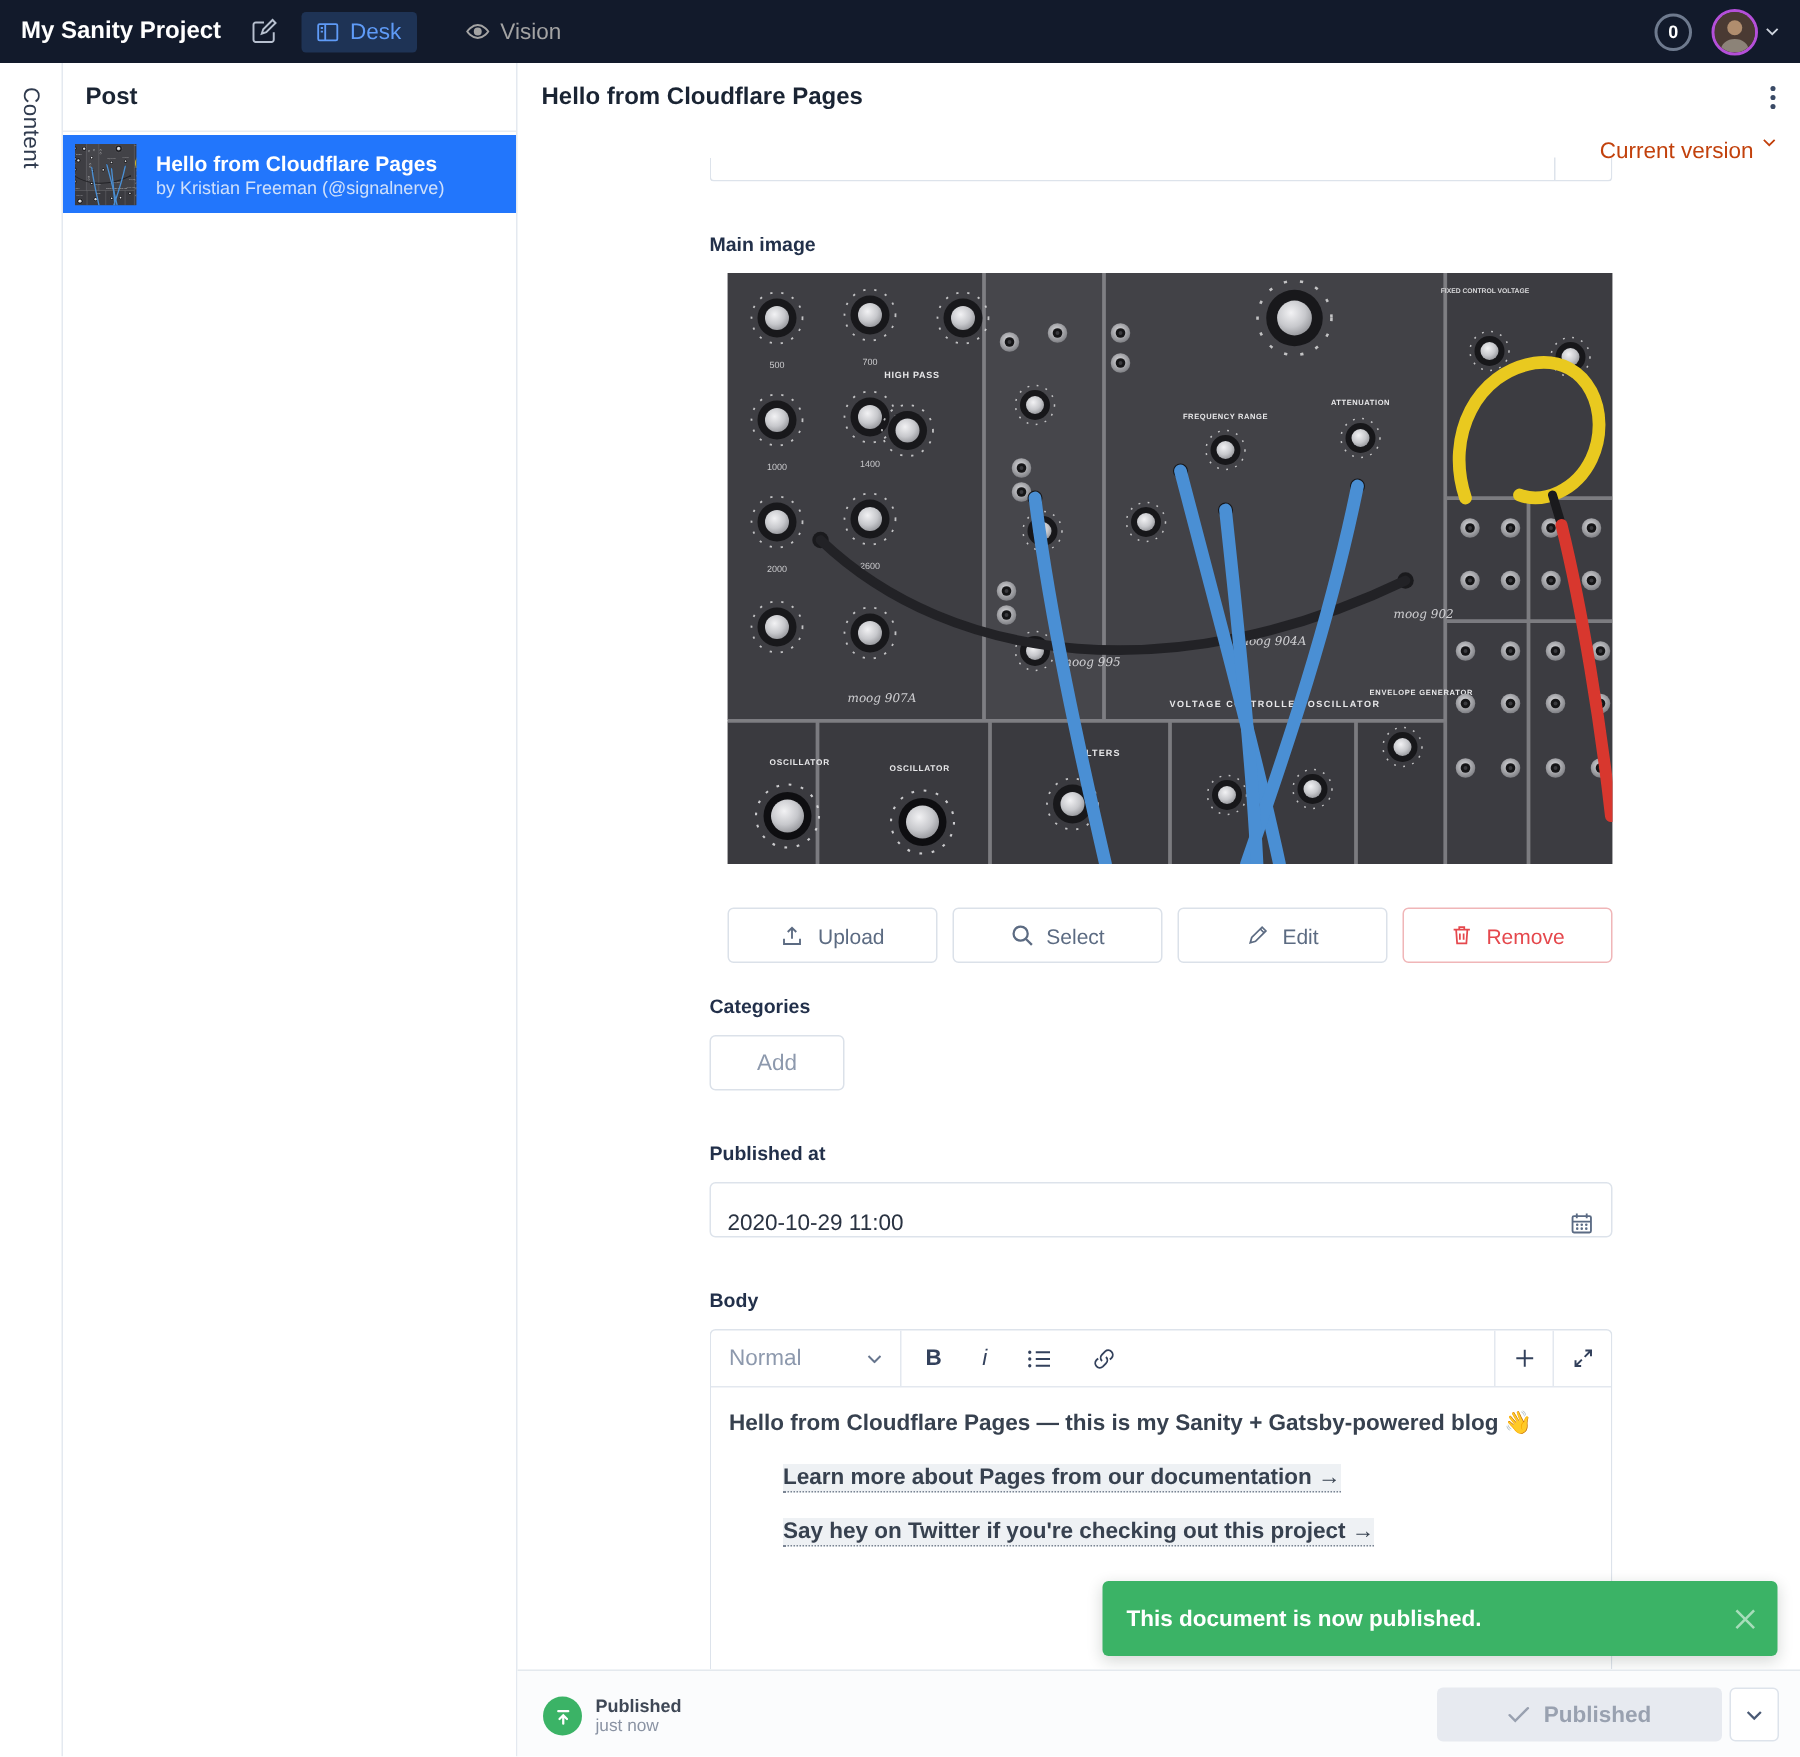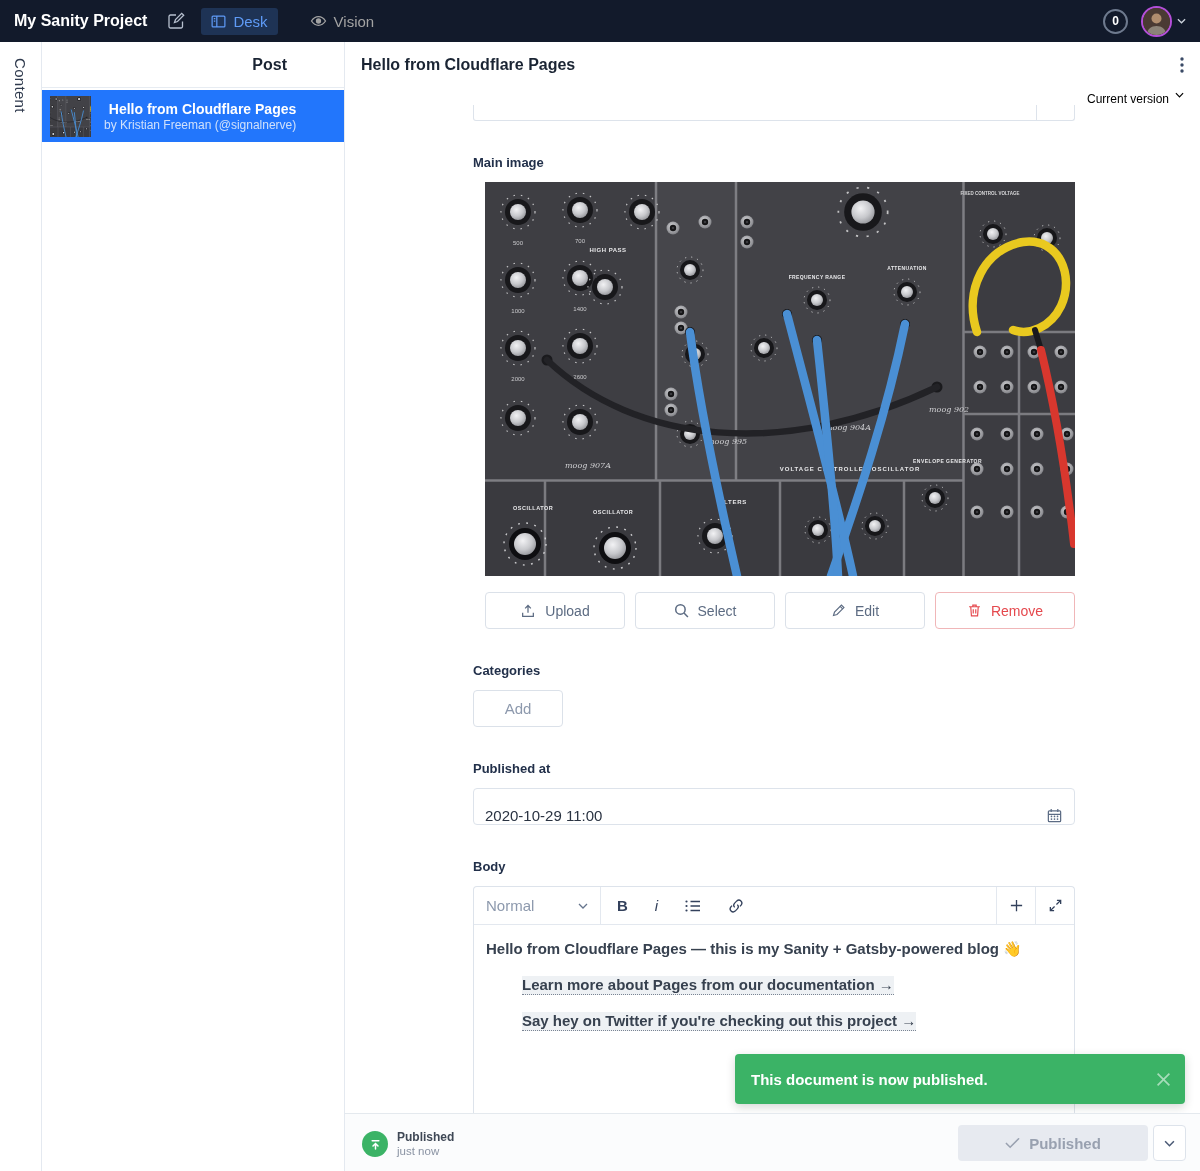--- a/index.html
+++ b/index.html
@@ -29,48 +29,48 @@
                 margin-left:13px; cursor:pointer; background:#4a3a33; }
   .nav-caret { color:#cdd3dd; margin-left:5px; }
 
   
   .rail { position:absolute; top:42px; left:0; width:42px; bottom:0; background:#fff;
           border-right:1px solid #e4e9f0; display:flex; justify-content:center; z-index:20; }
   .rail-label { writing-mode:vertical-rl; font-size:15px; color:#303b4e; padding-top:16px; letter-spacing:.3px; }
 
   
   .post-pane { position:absolute; top:42px; left:42px; width:303px; bottom:0; background:#fff;
-               border-right:1px solid #e4e9f0; z-index:20;text-align:right; }
+               border-right:1px solid #e4e9f0; z-index:20; }
   .pane-header { height:46px; display:flex; align-items:center; padding:0 15px; border-bottom:1px solid #e7ecf2; }
   .pane-title { font-size:16px; font-weight:700; color:#1a2433; flex:1; }
   .pane-header .icon-btn { color:#39486300; }
   .icon-btn { color:#3a4a66; cursor:pointer; display:flex; align-items:center; justify-content:center; }
   .pane-header .icon-btn + .icon-btn { margin-left:20px; }
   .post-item { margin-top:2px; height:52px; background:#2276fc; display:flex; align-items:center;
                padding:0 8px; gap:13px; cursor:pointer; }
   .post-thumb { width:41px; height:41px; flex:0 0 41px; overflow:hidden; }
   .post-item-title { color:#fff; font-size:14px; font-weight:700; line-height:18px; }
   .post-item-sub { color:#cfe0fb; font-size:12px; line-height:15px; }
 
   
   .doc-pane { position:absolute; top:42px; left:345px; right:0; bottom:0; background:#fff; }
   .doc-header { height:46px; display:flex; align-items:center; padding:0 16px; }
   .doc-title { font-size:16px; font-weight:700; color:#1a2433; flex:1; }
   .version-row { position:absolute; top:50px; right:16px; display:flex; gap:6px;
-                 color:#000000; font-size:12px; cursor:pointer; }
+                 color:#c2410c; font-size:15px; cursor:pointer; }
 
   .slug-sliver { position:absolute; top:63px; left:128px; right:125px; height:16px;
                  border:1px solid #dde3eb; border-top:none; border-radius:0 0 3px 3px; cursor:text; }
   .slug-sliver .cell-divider { position:absolute; top:0; bottom:0; right:37px; width:1px; background:#dde3eb; }
 
   .field-label { position:absolute; left:128px; font-size:13px; font-weight:700; color:#22304a; }
 
   .main-image { position:absolute; top:140px; left:140px; width:590px; height:394px; cursor:pointer; }
 
-  .img-actions { position:absolute; top:550px; left:140px; width:590px; height:37px; display:flex; gap:10px; }
+  .img-actions { position:absolute; top:563px; left:140px; width:590px; height:37px; display:flex; gap:10px; }
   .btn { border:1px solid #dbe1e9; border-radius:4px; background:#fff; color:#5c6b82; font-size:14px;
          display:flex; align-items:center; justify-content:center; gap:9px; cursor:pointer;
          font-family:"Liberation Sans",sans-serif; }
   .img-actions .btn { flex:1; }
   .btn.danger { color:#e5484d; border-color:#f0b6b8; }
 
   .add-btn { position:absolute; top:648px; left:128px; width:90px; height:37px; font-size:15px; color:#8d99ad; }
 
   .pub-input { position:absolute; top:746px; left:128px; width:602px; height:37px; border:1px solid #dde3eb;
                border-radius:4px; display:flex; align-items:flex-end; padding:0 11px; cursor:text; }

